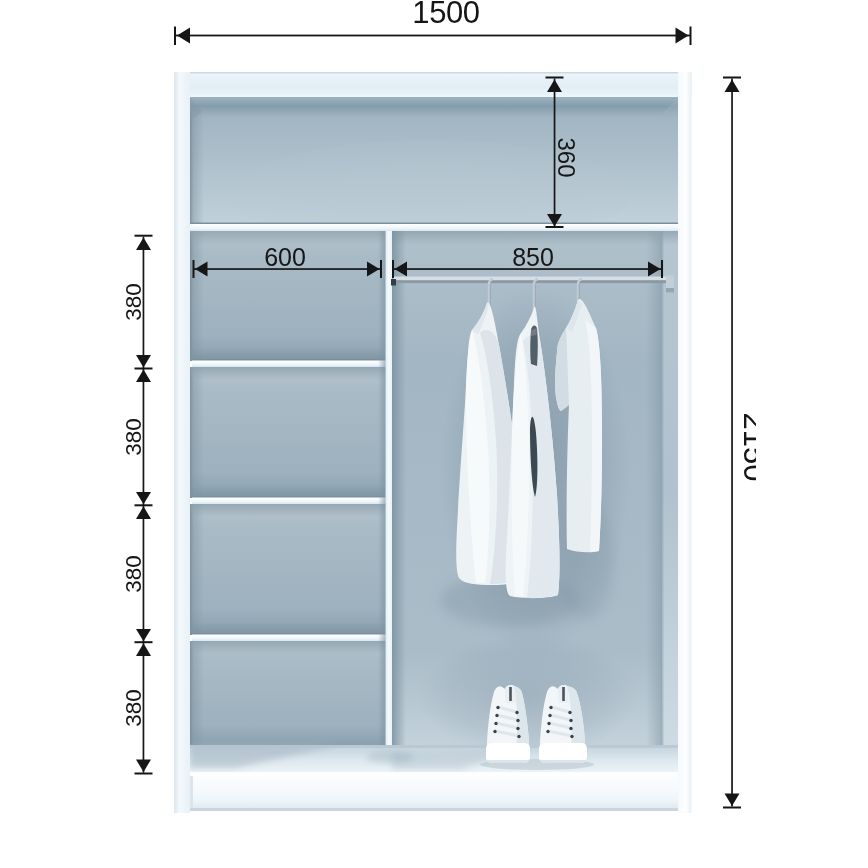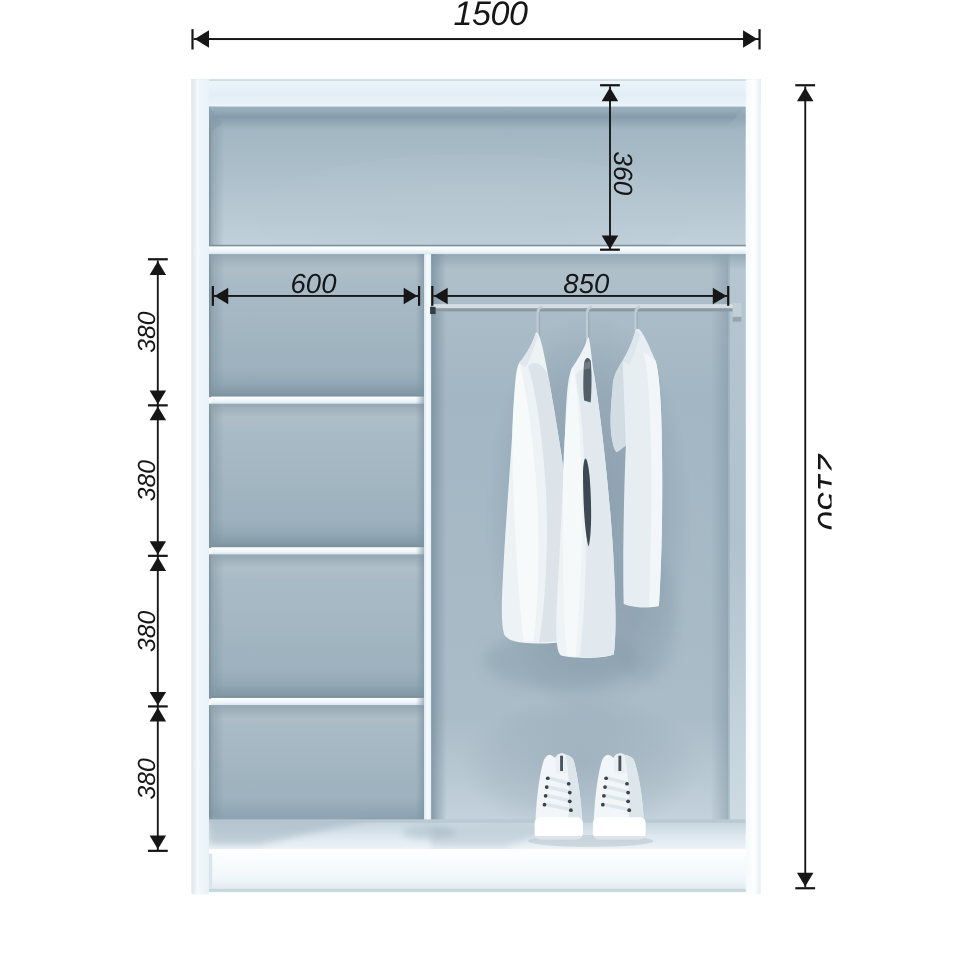--- a/index.html
+++ b/index.html
@@ -1,17 +1,17 @@
 <!DOCTYPE html>
 <html><head>
 <meta charset="utf-8">
 <style>
   html,body{margin:0;padding:0;background:#ffffff;}
   .stage{position:relative;width:756px;height:868px;background:#ffffff;overflow:hidden;
-         font-family:"Liberation Sans", sans-serif;font-style:italic;}
+         font-family:"Liberation Sans", sans-serif;}
   svg{display:block;}
 </style>
 </head>
 <body>
 <div class="stage">
 <svg width="868" height="868" viewBox="0 0 868 868">
   <defs>
     <linearGradient id="topFace" x1="0" y1="0" x2="0" y2="1">
       <stop offset="0" stop-color="#edf5fa"></stop>
       <stop offset="0.55" stop-color="#e2eef6"></stop>

